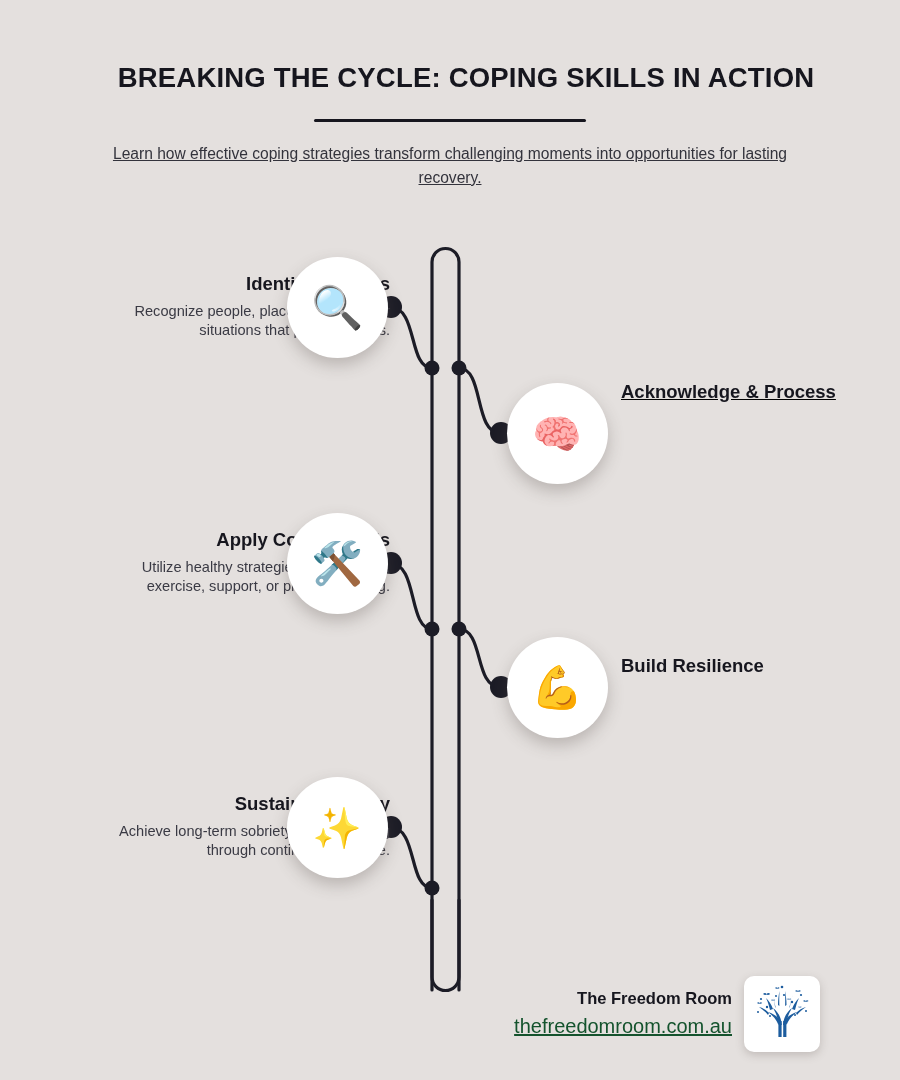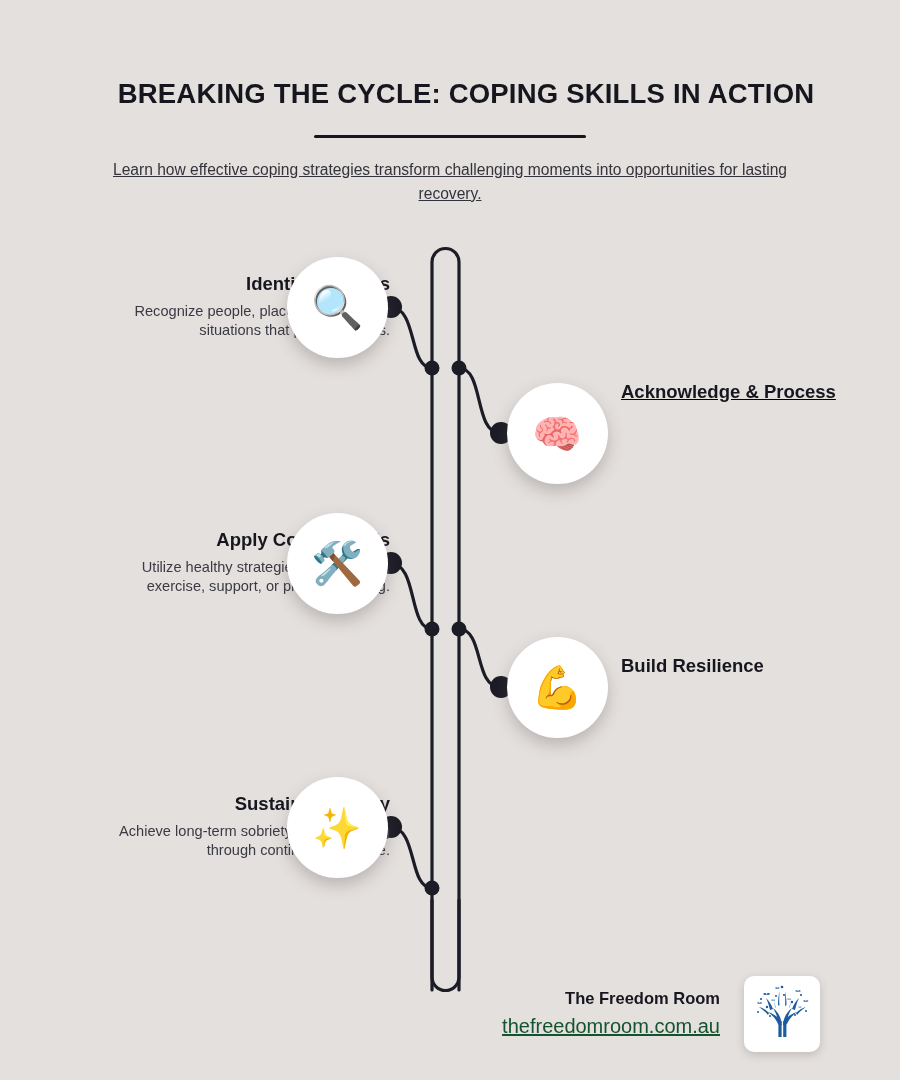--- a/index.html
+++ b/index.html
@@ -16,21 +16,21 @@
   }
 
   
   .header {
     position: absolute;
     top: 0; left: 0;
     width: 900px;
     text-align: center;
   }
   .title {
-    margin: 16px;
+    margin: 0;
     padding-top: 62px;
     font-size: 27.5px;
     font-weight: bold;
     letter-spacing: 0.2px;
     color: #16161e;
     line-height: 1.15;
     padding-left: 32px;
   }
   .divider {
     width: 272px;
@@ -108,21 +108,21 @@
     left: 470px;
     top: 972px;
     width: 350px;
     height: 84px;
     display: flex;
     align-items: center;
     justify-content: flex-end;
   }
   .footer-text {
     text-align: right;
-    padding-right: 24px;
+    padding-right: 12px;
     margin-left: 29px;
   }
   .brand-name {
     font-size: 16.5px;
     font-weight: bold;
     color: #16161e;
     line-height: 1.3;
   }
   .brand-url {
     font-size: 20px;

